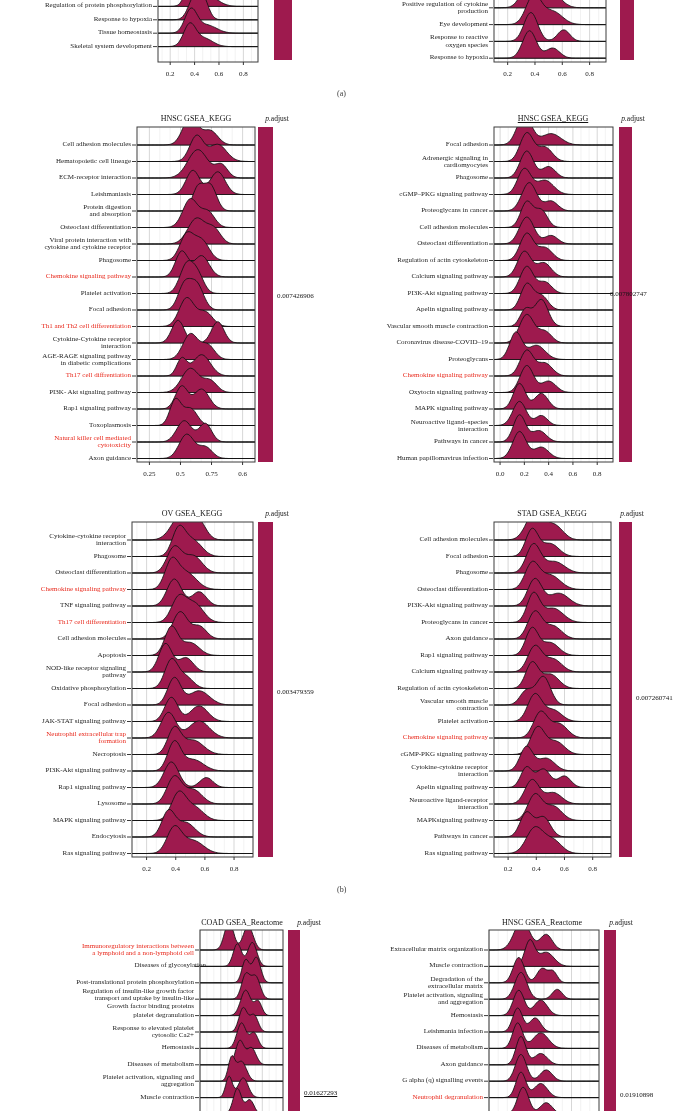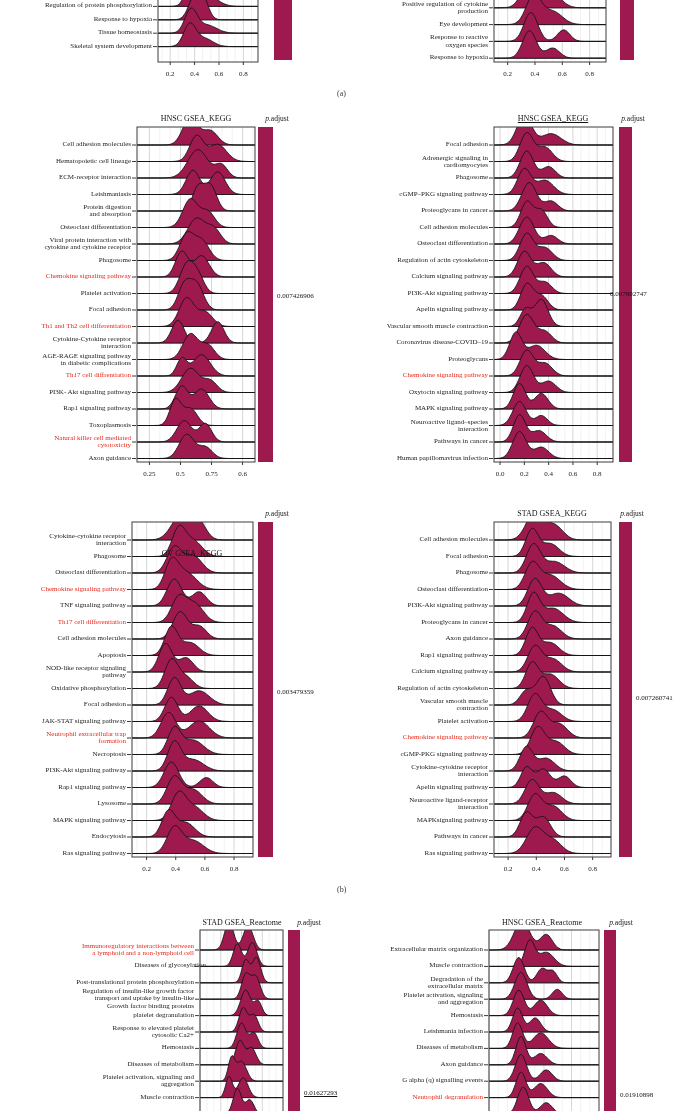--- a/index.html
+++ b/index.html
@@ -642,21 +642,21 @@
       <div class="rowlab" style="left: -64px; top: 771px;">PI3K-Akt signaling pathway</div>
       <div class="rowlab" style="left: -64px; top: 787.5px;">Rap1 signaling pathway</div>
       <div class="rowlab" style="left: -64px; top: 804px;">Lysosome</div>
       <div class="rowlab" style="left: -64px; top: 820.5px;">MAPK signaling pathway</div>
       <div class="rowlab" style="left: -64px; top: 837px;">Endocytosis</div>
       <div class="rowlab" style="left: -64px; top: 853.5px;">Ras signaling pathway</div>
       <div class="xtick" style="left: 133.578px; top: 865px;">0.2</div>
       <div class="xtick" style="left: 162.735px; top: 865px;">0.4</div>
       <div class="xtick" style="left: 191.892px; top: 865px;">0.6</div>
       <div class="xtick" style="left: 221.048px; top: 865px;">0.8</div>
-      <div class="ptitle" style="left: 107px; top: 509px; margin-top: 40px;">OV GSEA_KEGG</div>
+      <div class="ptitle" style="left: 107px; top: 509px;">OV GSEA_KEGG</div>
       <div class="phead" style="left: 237px; top: 509px;">p.adjust</div>
       <div class="pval" style="left: 277px; top: 688px;">0.003479359</div>
       <div class="rowlab" style="left: 298px; top: 540px;">Cell adhesion molecules</div>
       <div class="rowlab" style="left: 298px; top: 556.5px;">Focal adhesion</div>
       <div class="rowlab" style="left: 298px; top: 573px;">Phagosome</div>
       <div class="rowlab" style="left: 298px; top: 589.5px;">Osteoclast differentiation</div>
       <div class="rowlab" style="left: 298px; top: 606px;">PI3K-Akt signaling pathway</div>
       <div class="rowlab" style="left: 298px; top: 622.5px;">Proteoglycans in cancer</div>
       <div class="rowlab" style="left: 298px; top: 639px;">Axon guidance</div>
       <div class="rowlab" style="left: 298px; top: 655.5px;">Rap1 signaling pathway</div>
@@ -690,21 +690,21 @@
 transport and uptake by insulin-like
 Growth factor binding proteins</div>
       <div class="rowlab" style="left: 4px; top: 1015.6px;">platelet degranulation</div>
       <div class="rowlab" style="left: 4px; top: 1032px;">Response to elevated platelet
 cytosolic Ca2+</div>
       <div class="rowlab" style="left: 4px; top: 1048.4px;">Hemostasis</div>
       <div class="rowlab" style="left: 4px; top: 1064.8px;">Diseases of metabolism</div>
       <div class="rowlab" style="left: 4px; top: 1081.2px;">Platelet activation, signaling and
 aggregation</div>
       <div class="rowlab" style="left: 4px; top: 1097.6px;">Muscle contraction</div>
-      <div class="ptitle" style="left: 157px; top: 918px;">STAD GSEA_Reactome</div>
+      <div class="ptitle" style="left: 157px; top: 918px;">COAD GSEA_Reactome</div>
       <div class="phead" style="left: 269px; top: 918px;">p.adjust</div>
       <div class="pval" style="left: 304px; top: 1089px; text-decoration: underline;">0.01627293</div>
       <div class="rowlab" style="left: 293px; top: 950px;">Extracellular matrix organization</div>
       <div class="rowlab" style="left: 293px; top: 966.4px;">Muscle contraction</div>
       <div class="rowlab" style="left: 293px; top: 982.8px;">Degradation of the
 extracellular matrix</div>
       <div class="rowlab" style="left: 293px; top: 999.2px;">Platelet activation, signaling
 and aggregation</div>
       <div class="rowlab" style="left: 293px; top: 1015.6px;">Hemostasis</div>
       <div class="rowlab" style="left: 293px; top: 1032px;">Leishmania infection</div>

